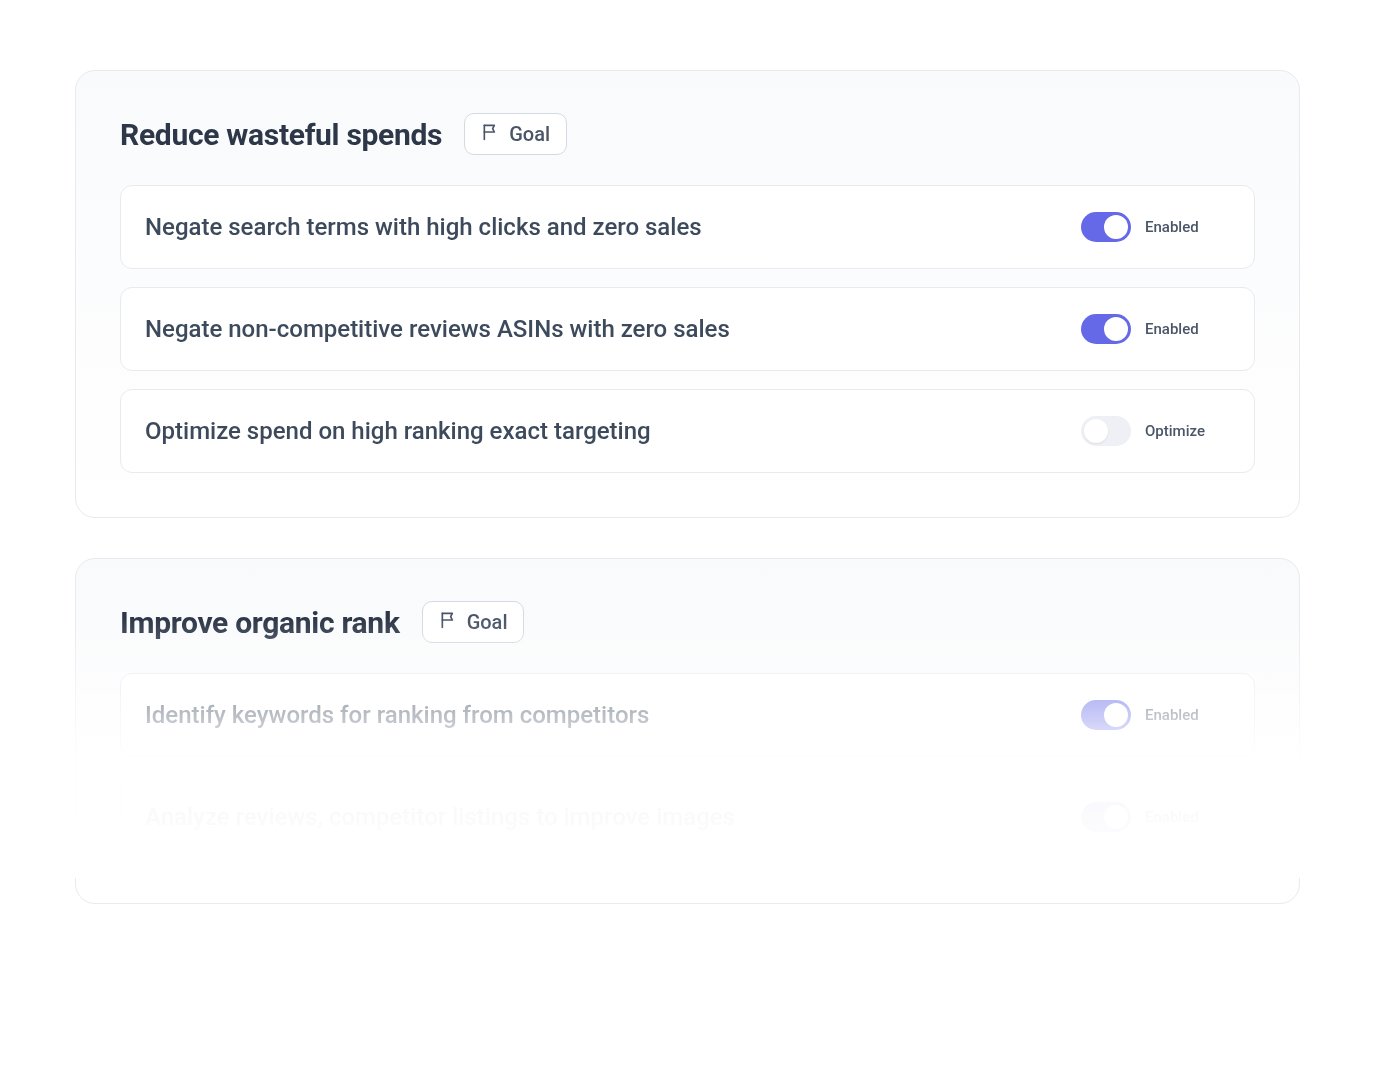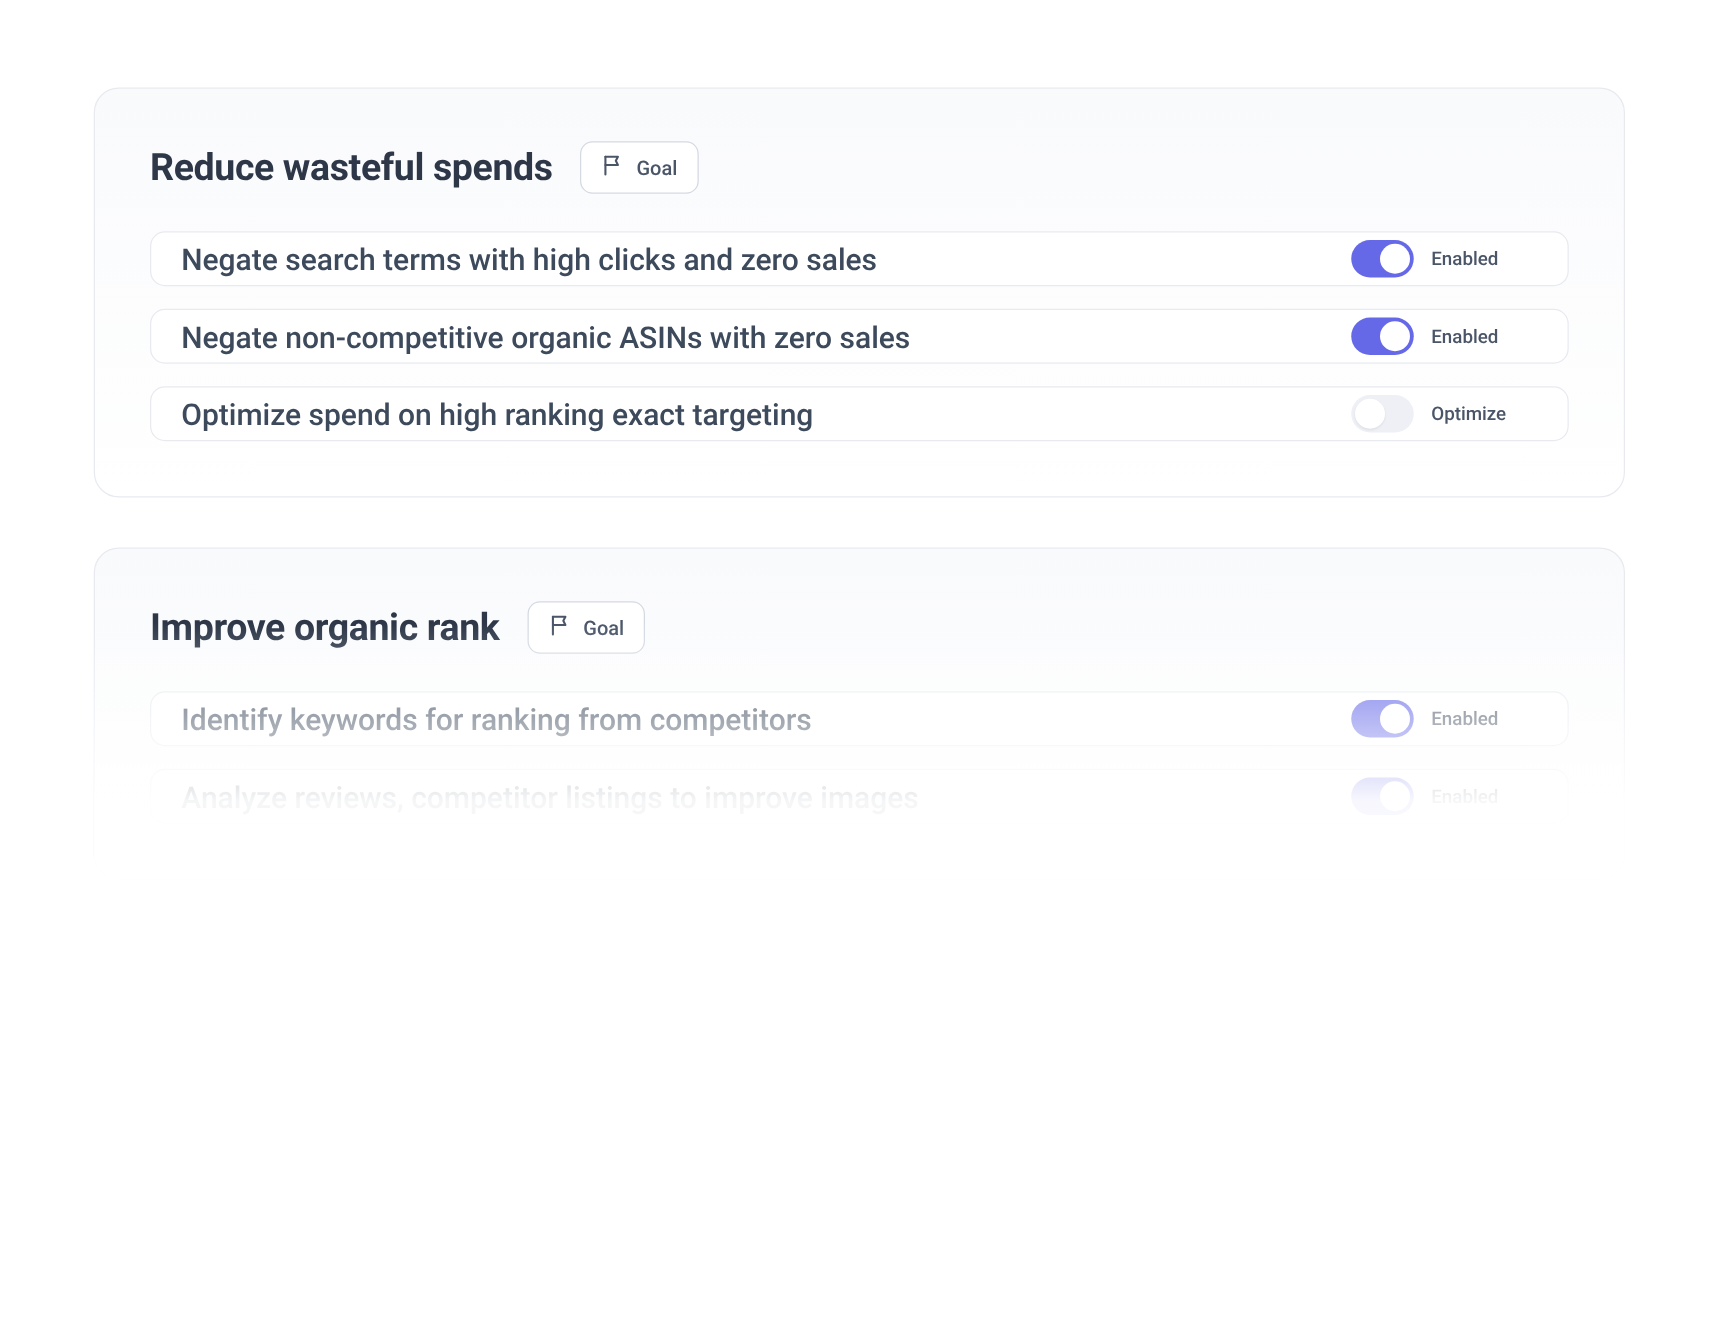--- a/index.html
+++ b/index.html
@@ -49,33 +49,33 @@
       background: #ffffff;
     }
     
     .goal-badge svg {
       width: 20px;
       height: 20px;
       stroke: #4a5568;
     }
     
     .goal-label {
-      font-size: 16px;
+      font-size: 20px;
       font-weight: 500;
       color: #4a5568;
     }
     
     .rule-item {
       display: flex;
-      align-items: flex-end;
+      align-items: center;
       justify-content: space-between;
       background: #ffffff;
       border: 1px solid #e8eaf0;
       border-radius: 12px;
-      padding: 6px 24px;
+      padding: 26px 24px;
       margin-bottom: 18px;
     }
     
     .rule-item:last-child {
       margin-bottom: 0;
     }
     
     .rule-text {
       font-size: 24px;
       font-weight: 500;
@@ -164,21 +164,21 @@
     <span class="rule-text">Negate search terms with high clicks and zero sales</span>
     <div class="toggle-wrapper">
       <div class="toggle on">
         <div class="toggle-knob"></div>
       </div>
       <span class="toggle-label">Enabled</span>
     </div>
   </div>
 
   <div class="rule-item">
-    <span class="rule-text">Negate non-competitive organic ASINs with zero sales</span>
+    <span class="rule-text">Negate non-competitive reviews ASINs with zero sales</span>
     <div class="toggle-wrapper">
       <div class="toggle on">
         <div class="toggle-knob"></div>
       </div>
       <span class="toggle-label">Enabled</span>
     </div>
   </div>
 
   <div class="rule-item">
     <span class="rule-text">Optimize spend on high ranking exact targeting</span>

